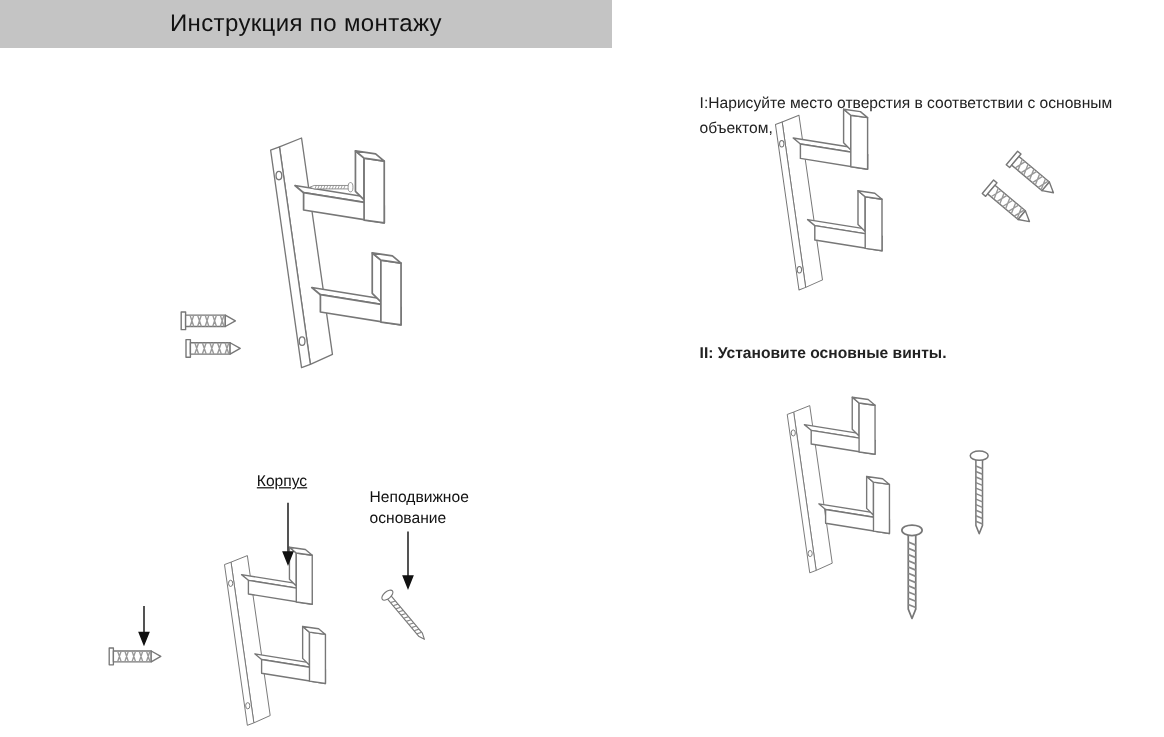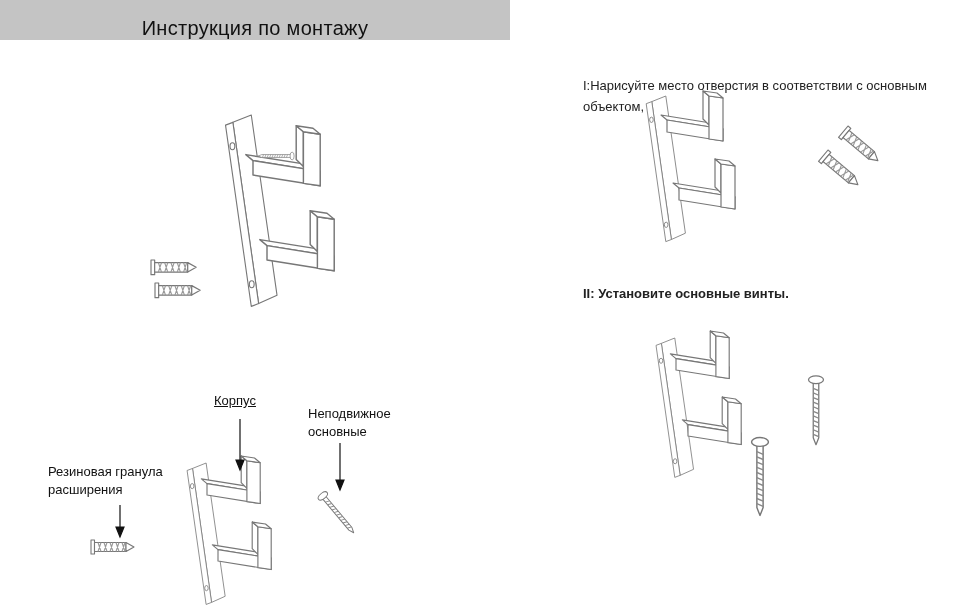--- a/index.html
+++ b/index.html
@@ -4,21 +4,21 @@
 <style>
   * { margin: 0; padding: 0; box-sizing: border-box; }
   html, body { background: #ffffff; }
   body { font-family: "Liberation Sans", sans-serif; }
   .page {
     position: relative; width: 970px; height: 614px;
     background: #ffffff; overflow: hidden;
   }
   .header-bar {
     position: absolute; left: 0; top: 0; width: 510px; height: 40px;
-    background: #c4c4c4; display: flex; align-items: flex-end; justify-content: center;
+    background: #c4c4c4; display: flex; align-items: center; justify-content: center;
   }
   .page-title { font-size: 20px; color: #111; letter-spacing: .3px; }
   .subtitle {
     position: absolute; left: 117px; top: 70px;
     font-size: 18px; color: #111; letter-spacing: .2px;
   }
   .step-text {
     position: absolute; font-size: 13px; color: #222; line-height: 1.6;
   }
   .step1 { left: 583px; top: 36px; width: 386px; margin-top: 40px; }
@@ -100,27 +100,23 @@
     <use href="#hook-g" transform="translate(46,50) scale(0.95)"></use>
     <use href="#hook-g" transform="translate(58,116) scale(0.95)"></use>
     <use href="#screw-g" transform="translate(186,58) scale(1.15)"></use>
     <use href="#screw-g" transform="translate(130,120) scale(1.3)"></use>
   </svg>
 
   <div class="part-label label-body">Корпус</div>
 
   <div class="part-label label-fixed">
     <span>Неподвижное</span><br>
-    <span>основные</span>
+    <span>основание</span>
   </div>
 
-  <div class="part-label label-rubber">
-    <span>Резиновая гранула</span><br>
-    <span>расширения</span>
-  </div>
 
   <svg class="illus illus-parts" width="430" height="225" viewBox="0 0 430 225">
     <use href="#plate-g" transform="translate(158,78) scale(0.68)"></use>
     <use href="#hook-g" transform="translate(182,110) scale(0.95)"></use>
     <use href="#hook-g" transform="translate(193,176) scale(0.95)"></use>
     <use href="#anchor-g" transform="translate(66,155) scale(1.0)"></use>
     <use href="#screw-g" transform="translate(297,110) rotate(-40) scale(0.85)"></use>
 
     <g stroke="#111" stroke-width="1.2" fill="#111">
       <line x1="215" y1="34" x2="215" y2="76"></line>

